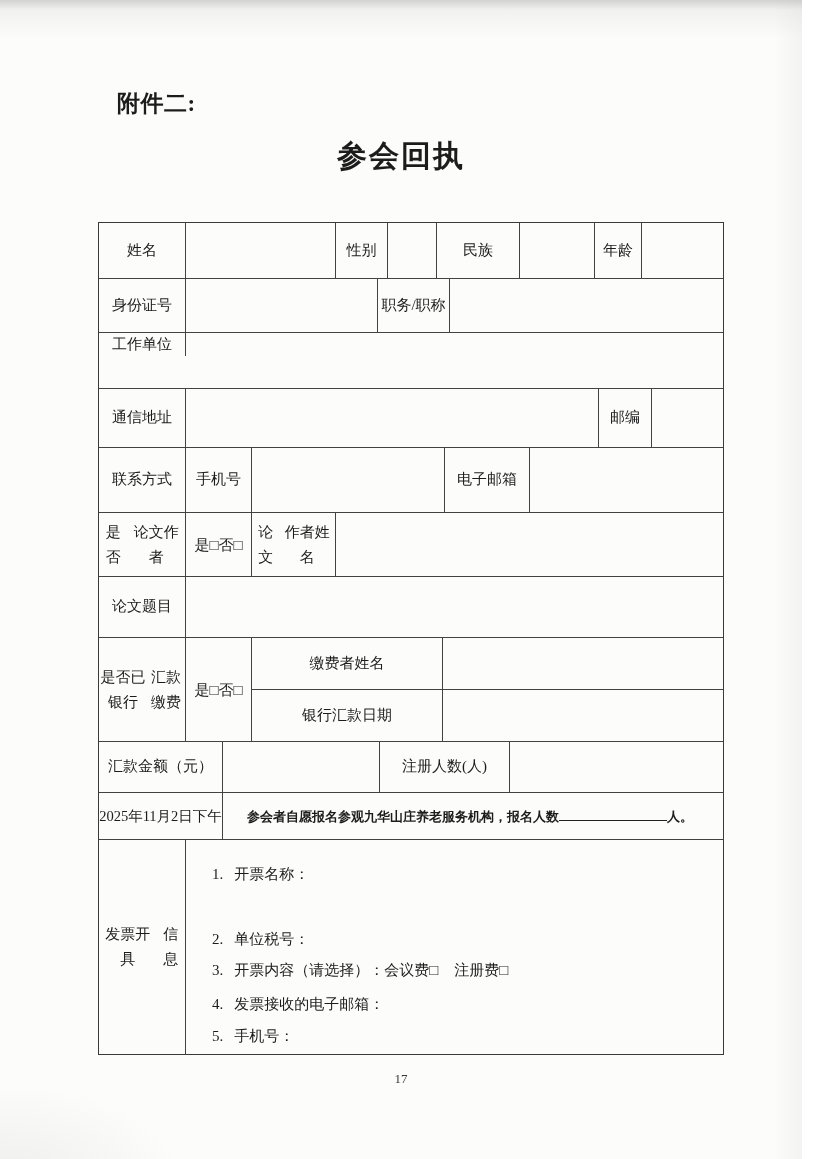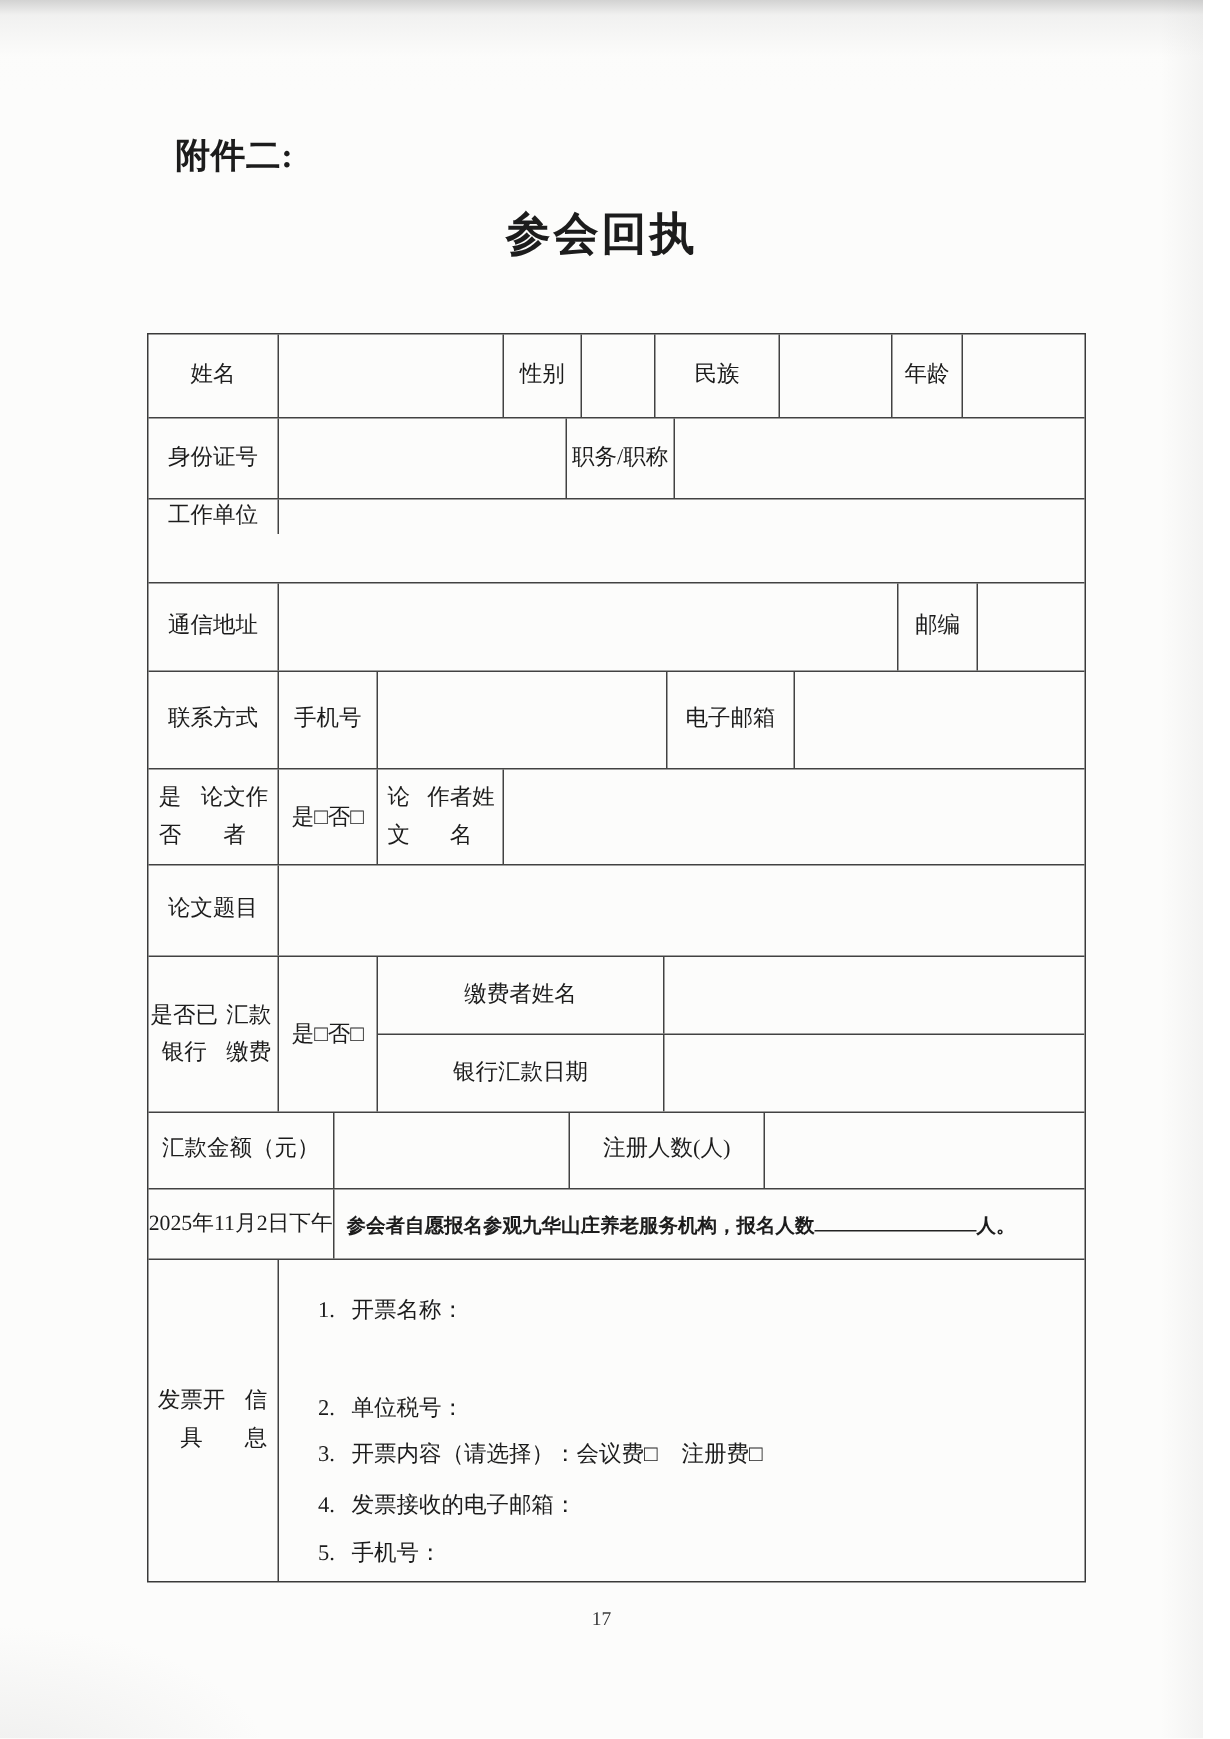--- a/index.html
+++ b/index.html
@@ -155,21 +155,21 @@
       </div>
     </div>
 
     <div class="row" style="height:51px;">
       <div class="c" style="width:124px;">汇款金额（元）</div>
       <div class="c" style="width:157px;"></div>
       <div class="c" style="width:130px;">注册人数(人)</div>
       <div class="c fill end"></div>
     </div>
 
-    <div class="row" style="height:47px;">
+    <div class="row" style="height:47px;gap:16px;">
       <div class="c datecell" style="width:124px;">2025年11月2日下午</div>
       <div class="c fill end lefttext">
         <span class="r10wrap"><span>参会者自愿报名参观九华山庄养老服务机构，报名人数</span><span class="uline"></span><span>人。</span></span>
       </div>
     </div>
 
     <div class="row last" style="height:214px;">
       <div class="c two" style="width:87px;">
         <span>发票开具</span>
         <span>信息</span>

